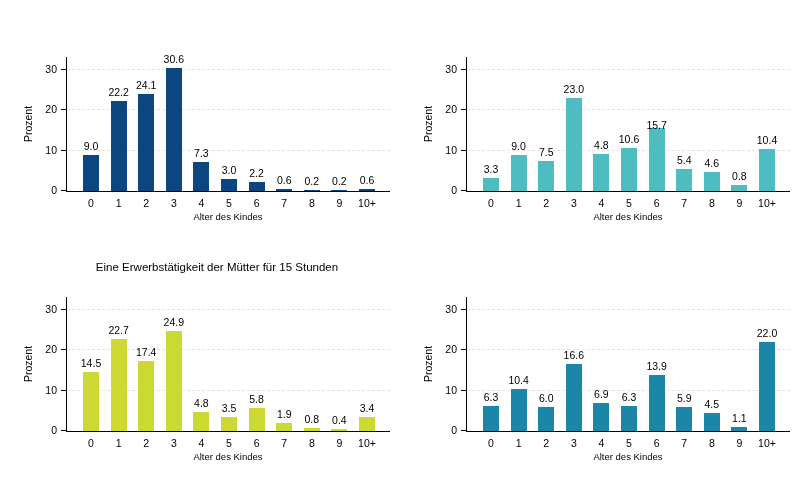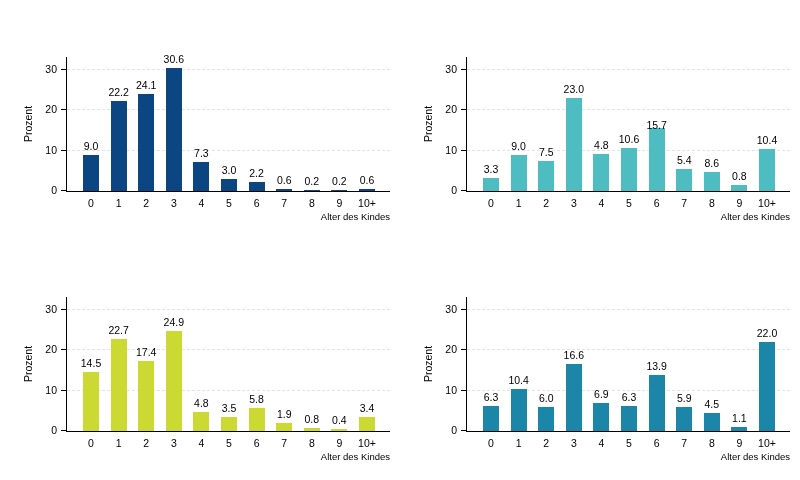--- a/index.html
+++ b/index.html
@@ -26,21 +26,21 @@
     font-size: 10.5px; white-space: nowrap;
   }
   .plot {
     position: absolute; left: 66px; top: 57px;
     width: 324px; height: 135px;
     border-left: 1px solid #000;
     border-bottom: 1px solid #000;
   }
   .x-axis-title {
     position: absolute; top: 211px; left: 66px; width: 324px;
-    text-align: right; font-size: 9.5px;
+    text-align: center; font-size: 9.5px;
   }
   .grid-line {
     position: absolute; left: 0; width: 100%; height: 0;
     border-top: 1px dashed #e3e3e3;
     z-index: 0;
   }
   .y-tick { position: absolute; left: -6px; width: 5px; height: 1px; background: #000; }
   .y-tick-label {
     position: absolute; left: -42px; width: 32px; text-align: right;
     font-size: 10.5px; line-height: 12px;
@@ -143,33 +143,34 @@
         <div class="bar" style="left: 154px; height: 42.7831px; background: rgb(78, 189, 194);"></div>
         <div class="bar-value-label" style="left: 140px; bottom: 45.7831px;">10.6</div>
         <div class="x-tick-label" style="left: 147px;">5</div>
         <div class="bar" style="left: 181.6px; height: 63.3675px; background: rgb(78, 189, 194);"></div>
         <div class="bar-value-label" style="left: 167.6px; bottom: 60px;">15.7</div>
         <div class="x-tick-label" style="left: 174.6px;">6</div>
         <div class="bar" style="left: 209.2px; height: 21.7952px; background: rgb(78, 189, 194);"></div>
         <div class="bar-value-label" style="left: 195.2px; bottom: 24.7952px;">5.4</div>
         <div class="x-tick-label" style="left: 202.2px;">7</div>
         <div class="bar" style="left: 236.8px; height: 18.5663px; background: rgb(78, 189, 194);"></div>
-        <div class="bar-value-label" style="left: 222.8px; bottom: 21.5663px;">8.6</div>
+        <div class="bar-value-label" style="left: 222.8px; bottom: 21.5663px;">4.6</div>
         <div class="x-tick-label" style="left: 229.8px;">8</div>
         <div class="bar" style="left: 264.4px; height: 5.6506px; background: rgb(78, 189, 194);"></div>
         <div class="bar-value-label" style="left: 250.4px; bottom: 8.6506px;">0.8</div>
         <div class="x-tick-label" style="left: 257.4px;">9</div>
         <div class="bar" style="left: 292px; height: 41.9759px; background: rgb(78, 189, 194);"></div>
         <div class="bar-value-label" style="left: 278px; bottom: 44.9759px;">10.4</div>
         <div class="x-tick-label" style="left: 285px;">10+</div>
       </div>
     <div class="x-axis-title">Alter des Kindes</div>
   </div>
 
   <div class="cell">
+    <div class="chart-title">Eine Erwerbstätigkeit der Mütter für 15 Stunden</div>
     <div class="y-axis-title">Prozent</div>
     <div class="plot">
         <div class="y-tick" style="bottom: 0px;"></div>
         <div class="y-tick-label" style="bottom: -5px;">0</div>
         <div class="grid-line" style="bottom: 40.3614px;"></div>
         <div class="y-tick" style="bottom: 40.3614px;"></div>
         <div class="y-tick-label" style="bottom: 35.3614px;">10</div>
         <div class="grid-line" style="bottom: 80.7229px;"></div>
         <div class="y-tick" style="bottom: 80.7229px;"></div>
         <div class="y-tick-label" style="bottom: 75.7229px;">20</div>

